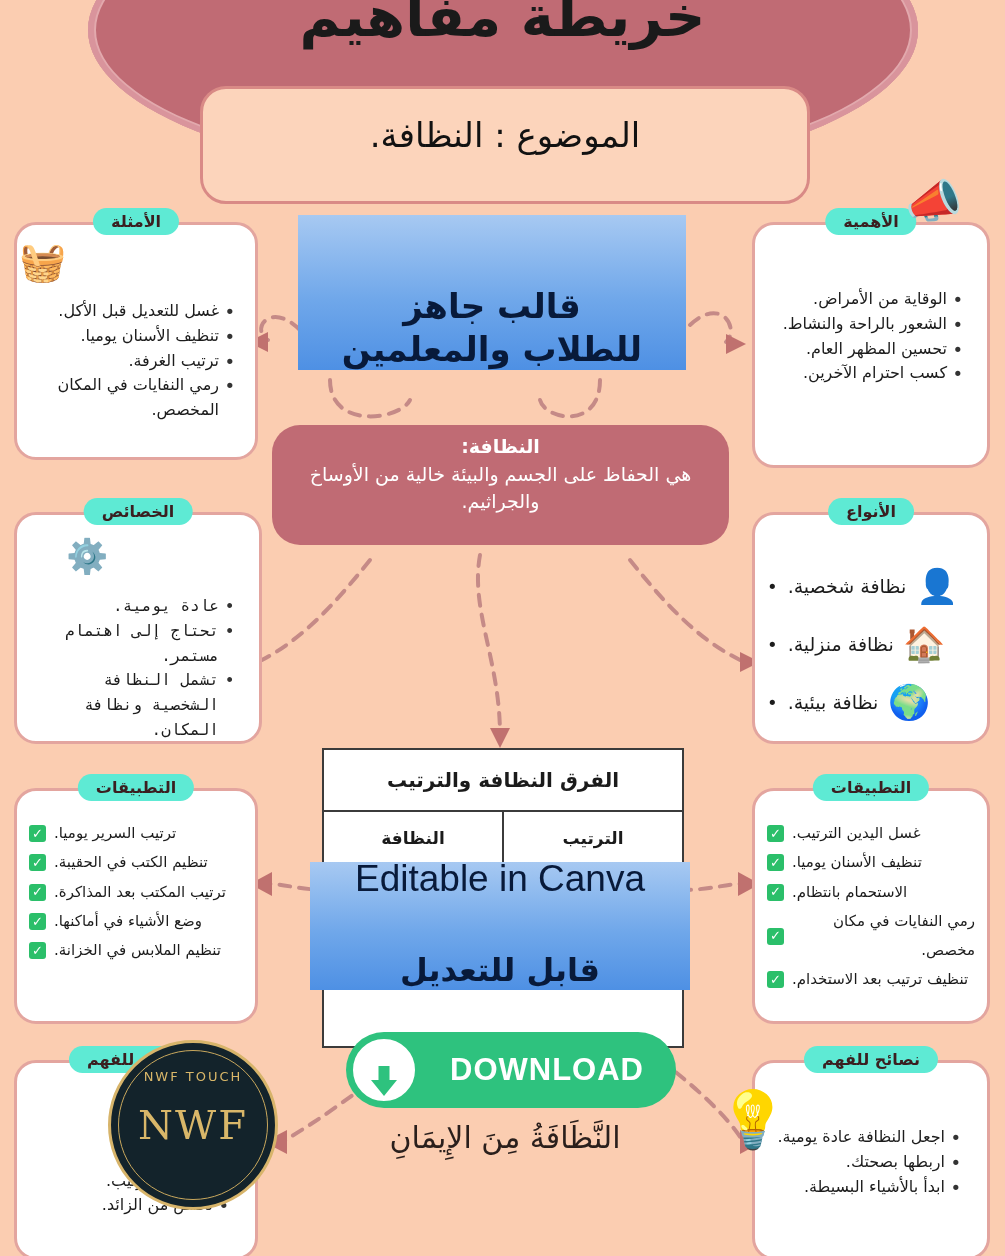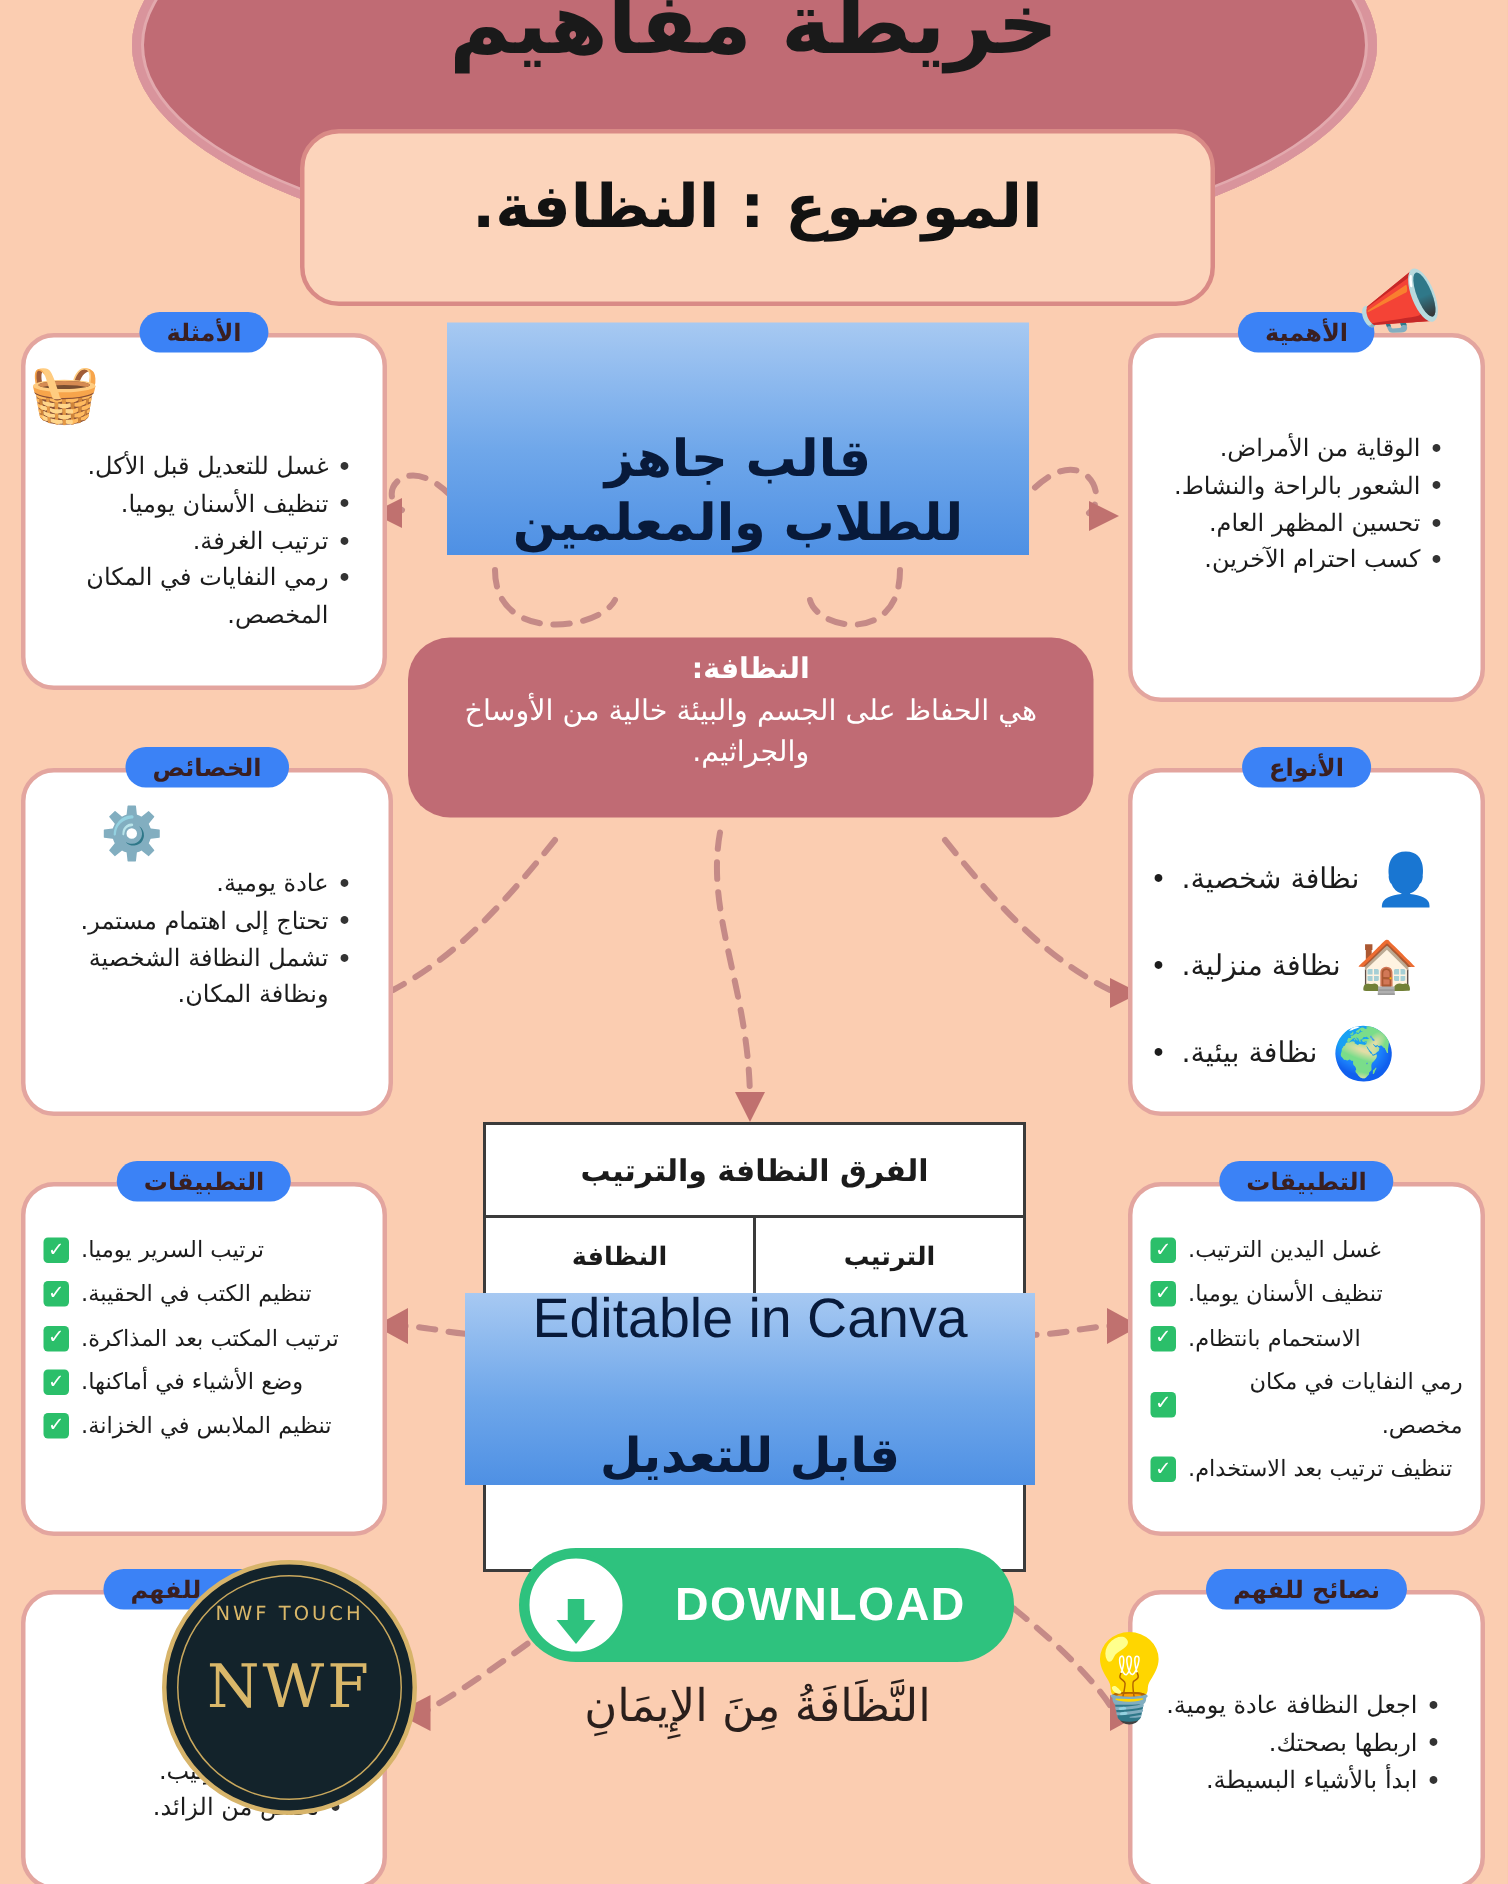--- a/index.html
+++ b/index.html
@@ -45,21 +45,21 @@
     position: absolute;
     left: 200px; top: 86px;
     width: 610px; height: 118px;
     background: #fcd4bb;
     border: 3px solid #d98a86;
     border-radius: 26px;
   }
   .subject-box .txt {
     position:absolute; left:0; right:0; top:26px;
     text-align:center;
-    font-size: 40px; font-weight: bold; color:#121212;
+    font-size: 34px; font-weight: normal; color:#121212;
   }
 
   
   .promo {
     position: absolute;
     background: linear-gradient(180deg,#a7c9f2 0%, #6fa7ea 55%, #4e90e4 100%);
     display:flex; align-items:center; justify-content:flex-end;
     flex-direction: column;
     color: #081a3a;
     font-weight: bold;
@@ -88,21 +88,21 @@
 
   
   .card {
     position: absolute;
     background: #fff;
     border: 3px solid #e3a59f;
     border-radius: 22px;
   }
   .card-title {
     position: absolute;
-    background: #3b82f6;
+    background: #5eead4;
     border-radius: 14px;
     color: #3a1f20;
     font-weight: bold;
     font-size: 16px;
     text-align: center;
     padding: 4px 18px;
     white-space: nowrap;
     top: -17px;
     left: 50%;
     transform: translateX(-50%);
@@ -288,21 +288,21 @@
       <li>الشعور بالراحة والنشاط.</li>
       <li>تحسين المظهر العام.</li>
       <li>كسب احترام الآخرين.</li>
     </ul>
   </div>
   <div class="badge-icon" style="left:905px; top:178px; font-size:46px;">📣</div>
 
   <div class="card" id="card-traits">
     <div class="card-title">الخصائص</div>
     <div class="badge-icon" style="right:150px; top:24px; font-size:34px;">⚙️</div>
-    <ul class="bul" style="position:absolute; top:62px; right:14px; left:14px;">
+    <ul class="bul" style="position:absolute; top:80px; right:14px; left:14px;font-family:Liberation Mono, monospace;">
       <li>عادة يومية.</li>
       <li>تحتاج إلى اهتمام مستمر.</li>
       <li>تشمل النظافة الشخصية ونظافة المكان.</li>
     </ul>
   </div>
 
   <div class="card" id="card-types">
     <div class="card-title">الأنواع</div>
     <div style="position:absolute; top:42px; right:12px; left:12px; font-size:19px; color:#1c1c1c;">
       <div style="display:flex; align-items:center; justify-content:flex-end; gap:10px; height:58px;">

